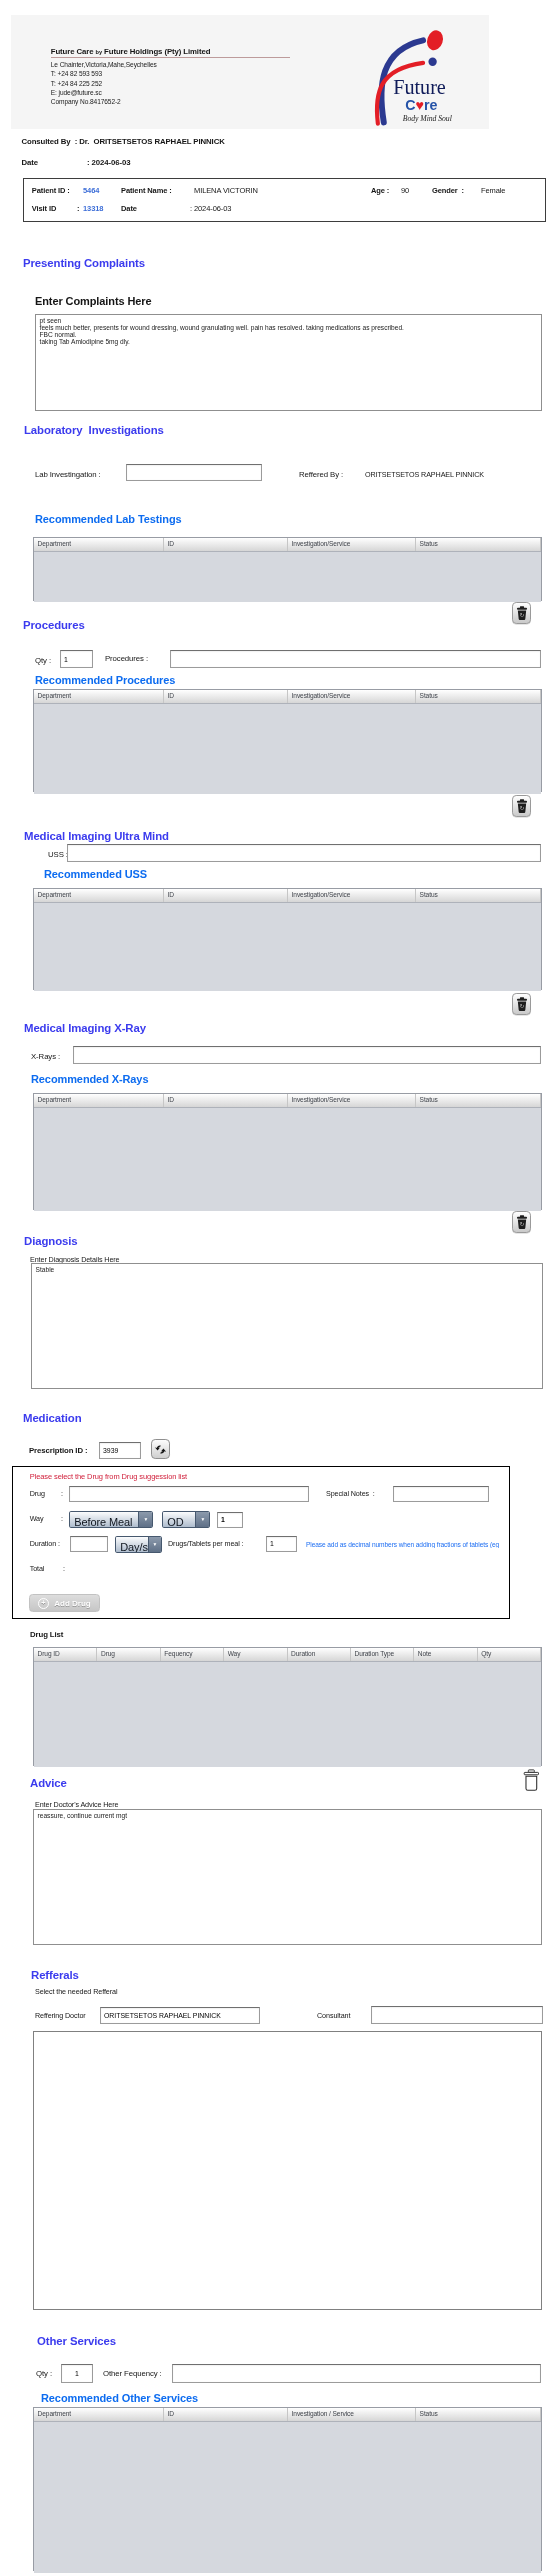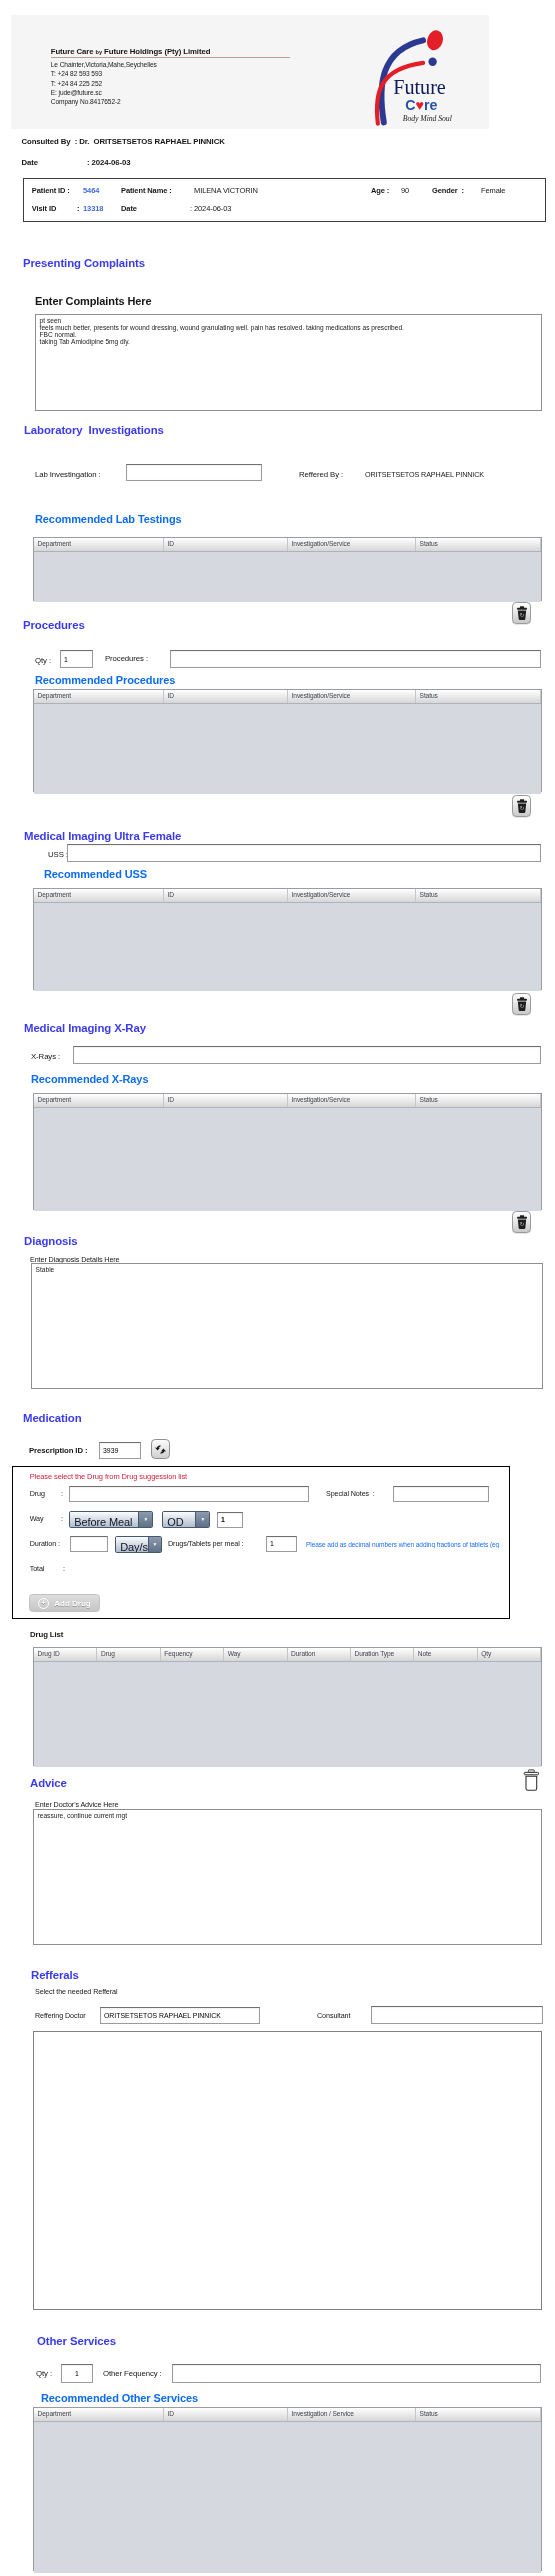--- a/index.html
+++ b/index.html
@@ -135,21 +135,21 @@
 </div>
 <button class="trash-btn" style="left:512px;top:795px">
   <svg width="12" height="14.3" viewBox="0 0 20 24">
     <rect x="6.5" y="0.5" width="7" height="3" rx="1" fill="#1e1e1e"></rect>
     <rect x="1.5" y="2.8" width="17" height="3.4" rx="1.7" fill="#1e1e1e"></rect>
     <path d="M3 7.4 h14 l-1.4 14.2 a2.2 2.2 0 0 1 -2.2 2 h-6.8 a2.2 2.2 0 0 1 -2.2 -2 z" fill="#1e1e1e"></path>
     <text x="10" y="18" text-anchor="middle" font-size="9" fill="#cfcfcf">↻</text>
   </svg>
 </button>
 
-<div class="sec-title" style="left:24px;top:830px">Medical Imaging Ultra Female</div>
+<div class="sec-title" style="left:24px;top:830px">Medical Imaging Ultra Mind</div>
 <span class="lbl" style="left:48px;top:850px">USS :</span>
 <input class="inp" style="left: 67px; top: 844px; width: 474px; height: 18px;" value="">
 <div class="rec" style="left:44px;top:868px">Recommended USS</div>
 <div class="tbl" style="left:33px;top:888px;width:509px;height:102px">
   <div class="thead c4">
     <span>Department</span>
     <span>ID</span>
     <span>Investigation/Service</span>
     <span>Status</span>
   </div>

